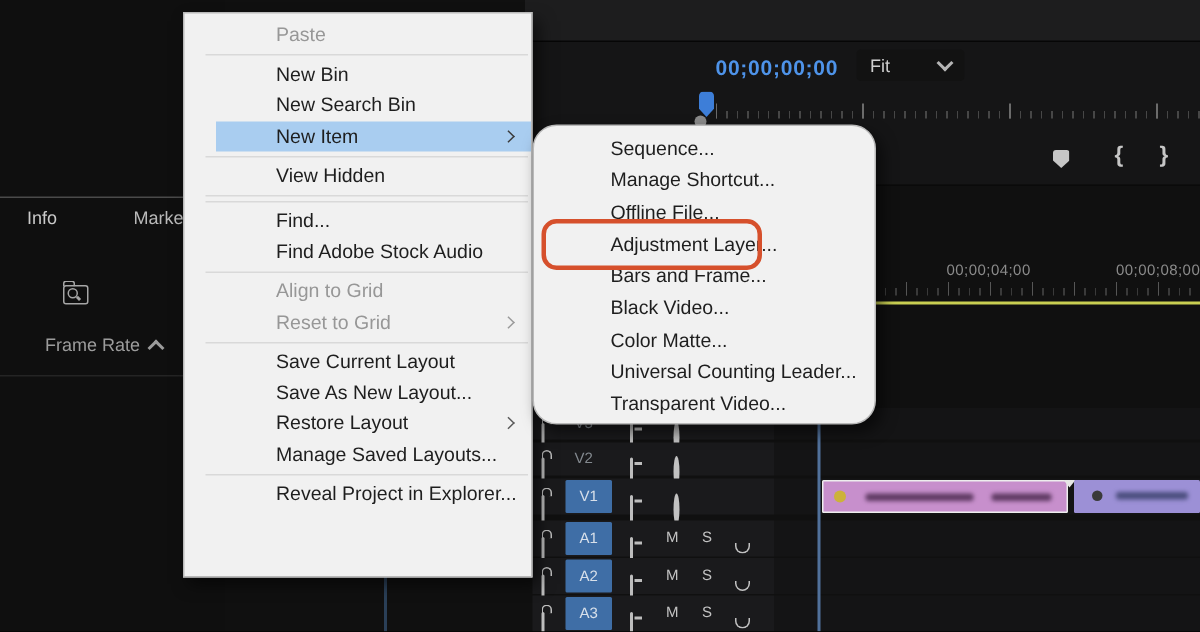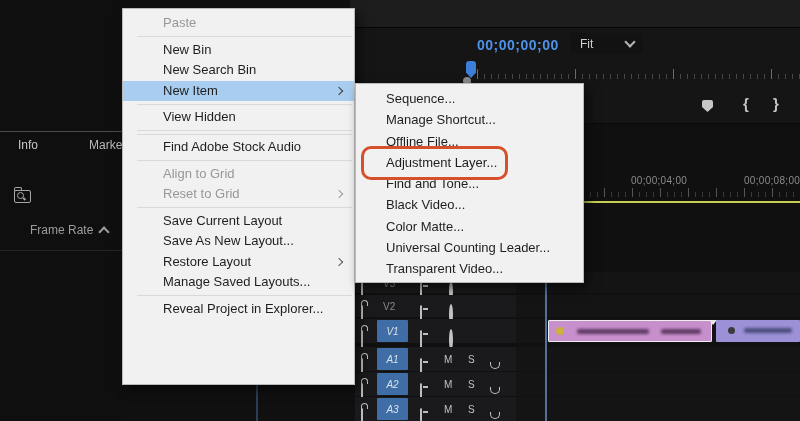--- a/index.html
+++ b/index.html
@@ -1,21 +1,21 @@
 <!DOCTYPE html>
 <html><head>
 <meta charset="utf-8">
 <style>
   html,body{margin:0;padding:0;background:#000;}
   #stage{position:relative;width:800px;height:421px;overflow:hidden;background:#101010;
          font-family:"Liberation Sans",sans-serif;-webkit-font-smoothing:antialiased;}
   .abs{position:absolute;}
 
   
-  #left-panel{left:0;top:0;width:122px;height:421px;background:#0f0f0f;}
+  #left-panel{left:0;top:0;width:122px;height:421px;background:#0f0f0f;padding-left:28px;}
   .lp-divider{left:0;width:127px;height:1px;background:#4a4a4a;}
   .lp-divider2{left:0;width:122px;height:1px;background:#242424;}
   .lp-tab{font-size:12px;color:#c9c9c9;}
   .frame-rate{font-size:12px;color:#9c9c9c;display:flex;align-items:center;gap:7px;}
   .chev-up{width:6px;height:6px;border-left:2px solid #9c9c9c;border-top:2px solid #9c9c9c;
            transform:rotate(45deg);margin-top:3px;}
   .folder{width:15px;height:11px;border:1.5px solid #a6a6a6;border-radius:2px;position:relative;}
   .folder::before{content:'';position:absolute;top:-4px;left:-1px;width:6px;height:3px;
            border:1.5px solid #a6a6a6;border-bottom:none;border-radius:2px 2px 0 0;}
   .folder .mag{position:absolute;left:2px;top:1px;width:5px;height:5px;border:1.5px solid #a6a6a6;border-radius:50%;}
@@ -46,21 +46,21 @@
   .tl-ruler{background:
       repeating-linear-gradient(90deg,#565656 0 1px,transparent 1px 28px) bottom left/100% 9px no-repeat,
       repeating-linear-gradient(90deg,#3a3a3a 0 1px,transparent 1px 7px) bottom left/100% 5px no-repeat;}
   .yellow-line{background:#c9cf52;}
   .v-divider{background:#2a3f57;}
   .playhead-line{background:#51719b;}
 
   .track-row-header{left:355px;width:161px;background:#1a1a1c;}
   .track-row-lane{left:516px;width:284px;background:#141415;}
   .chip{position:absolute;left:22px;top:1px;bottom:1px;width:31px;background:#3f6ea6;border-radius:1px;
-        display:flex;align-items:center;justify-content:center;font-size:10px;color:#d8e0ea;font-style:italic;}
+        display:flex;align-items:center;justify-content:center;font-size:10px;color:#d8e0ea;}
   .plain-label{position:absolute;left:28px;top:50%;transform:translateY(-50%);font-size:10px;color:#848a90;}
   .hdr-ic{position:absolute;top:50%;transform:translateY(-50%);}
   .lock{width:9px;height:7px;border:1.5px solid #bdbdbd;border-radius:1px;position:relative;margin-top:4px;}
   .lock::before{content:'';position:absolute;width:5px;height:5px;border:1.5px solid #bdbdbd;border-bottom:none;
         border-radius:4px 4px 0 0;top:-6px;left:-1px;}
   .sync{width:12px;height:9px;border:1.5px solid #bdbdbd;border-radius:2px;position:relative;}
   .sync::after{content:'';position:absolute;left:2px;top:2px;width:5px;height:2px;background:#bdbdbd;}
   .eye{width:14px;height:8px;border:2px solid #c2c2c2;border-radius:50%;position:relative;}
   .eye::after{content:'';position:absolute;width:3px;height:3px;background:#c2c2c2;border-radius:50%;
         left:50%;top:50%;transform:translate(-50%,-50%);}
@@ -72,22 +72,22 @@
   .clip{border-radius:1px;box-sizing:border-box;}
   .clip-dot{position:absolute;border-radius:50%;}
   .redact{position:absolute;border-radius:2px;filter:blur(1.5px);}
   .cut-tri{width:0;height:0;border-left:4px solid transparent;border-right:4px solid transparent;
         border-top:5px solid #e6e6e6;}
 
   
   .menu{background:#f1f1f1;border:1px solid #b9b9b9;box-shadow:4px 5px 10px rgba(0,0,0,.55);
         box-sizing:border-box;padding:4px 0;}
   #context-menu{left:122px;top:8px;width:233px;height:377px;z-index:10;}
-  #submenu{left:355px;top:83px;width:229px;height:200px;z-index:11;}
-  .menu-item{position:relative;height:20.5px;line-height:20.5px;padding-left:40px;font-size:13px;color:#1e1e1e;}
+  #submenu{left:355px;top:83px;width:229px;height:200px;z-index:11;border-radius:16px;}
+  .menu-item{position:relative;height:20.5px;line-height:20.5px;padding-left:40px;font-size:13px;color:#1e1e1e;margin-left:21px;}
   #submenu .menu-item{height:21.3px;line-height:21.3px;padding-left:30px;}
   .menu-item.disabled{color:#979797;}
   .menu-item.highlight{background:#a9cdf0;}
   .menu-sep{height:1px;background:#d9d9d9;margin:2.5px 2px 2.5px 14px;}
   .sub-arrow{position:absolute;right:12px;top:50%;width:5px;height:5px;
         border-top:1.5px solid #3a3a3a;border-right:1.5px solid #3a3a3a;
         transform:translateY(-50%) rotate(45deg);}
   .sub-arrow.dim{border-color:#9a9a9a;}
 
   
@@ -207,20 +207,21 @@
     <div class="menu-item">New Bin</div>
     <div class="menu-item">New Search Bin</div>
     <div class="menu-item highlight">
       <span>New Item</span>
       <span class="sub-arrow"></span>
     </div>
     <div class="menu-sep"></div>
     <div class="menu-item">View Hidden</div>
     <div class="menu-sep"></div>
     <div class="menu-sep"></div>
+    <div class="menu-item">Find...</div>
     <div class="menu-item">Find Adobe Stock Audio</div>
     <div class="menu-sep"></div>
     <div class="menu-item disabled">Align to Grid</div>
     <div class="menu-item disabled">
       <span>Reset to Grid</span>
       <span class="sub-arrow dim"></span>
     </div>
     <div class="menu-sep"></div>
     <div class="menu-item">Save Current Layout</div>
     <div class="menu-item">Save As New Layout...</div>
@@ -231,21 +232,21 @@
     <div class="menu-item">Manage Saved Layouts...</div>
     <div class="menu-sep"></div>
     <div class="menu-item">Reveal Project in Explorer...</div>
   </div>
 
   <div id="submenu" class="menu abs">
     <div class="menu-item">Sequence...</div>
     <div class="menu-item">Manage Shortcut...</div>
     <div class="menu-item">Offline File...</div>
     <div class="menu-item">Adjustment Layer...</div>
-    <div class="menu-item">Find and Tone...</div>
+    <div class="menu-item">Bars and Frame...</div>
     <div class="menu-item">Black Video...</div>
     <div class="menu-item">Color Matte...</div>
     <div class="menu-item">Universal Counting Leader...</div>
     <div class="menu-item">Transparent Video...</div>
   </div>
 
   <div id="annotation" class="abs"></div>
 
 </div>
 

